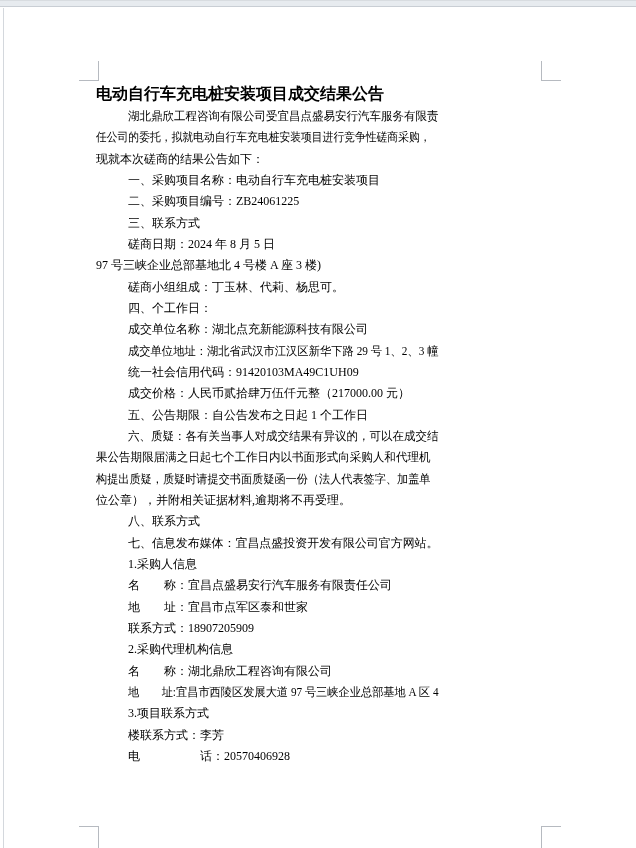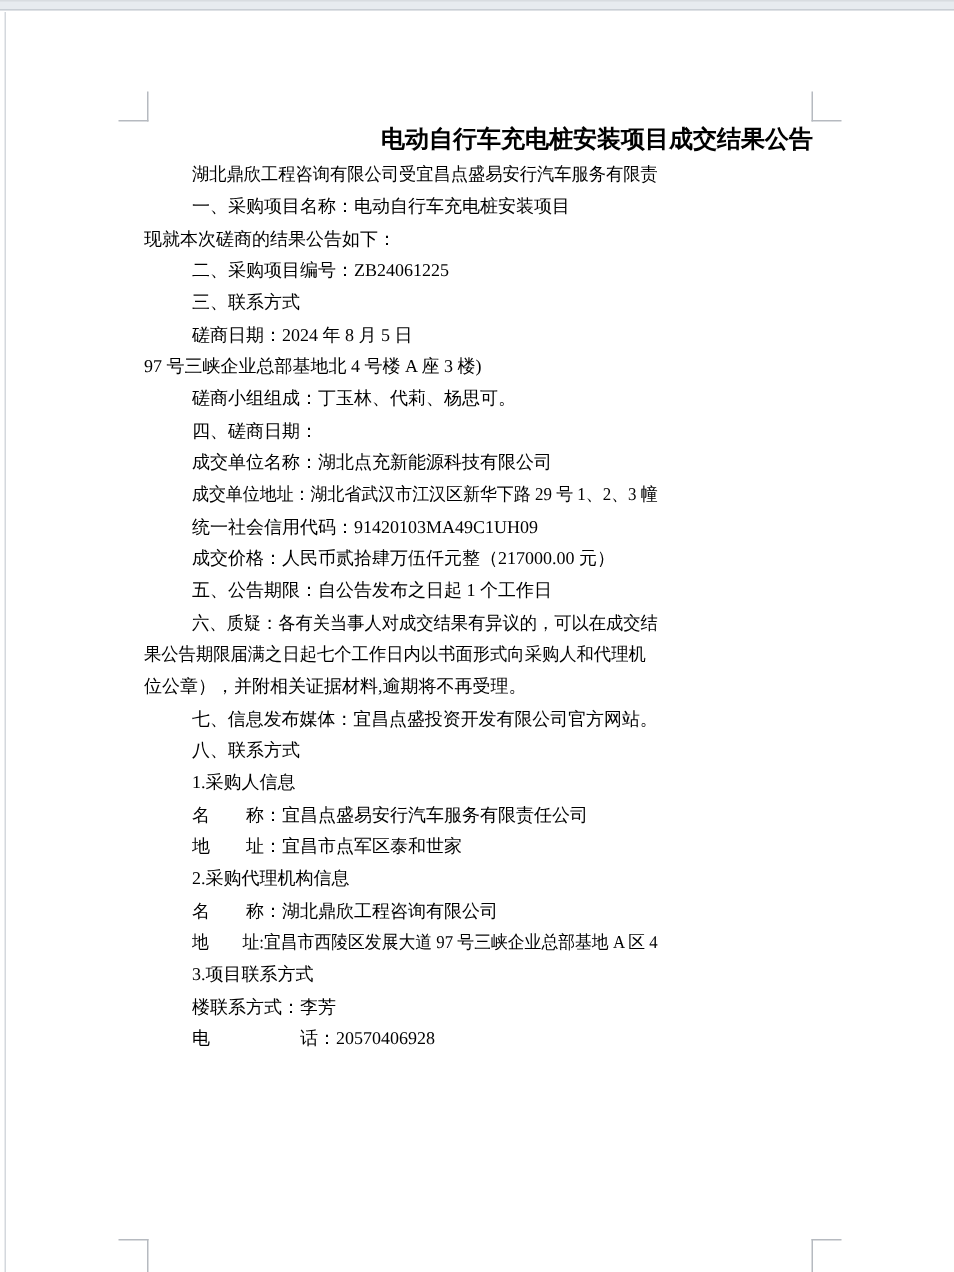--- a/index.html
+++ b/index.html
@@ -49,21 +49,21 @@
     border-top: 1px solid #b6bac0;
   }
   .content {
     position: absolute;
     left: 96px; top: 82px;
     width: 446px;
   }
   .doc-title {
     font-size: 16px;
     font-weight: 700;
-    text-align: right;
+    text-align: left;
     line-height: 23px;
     white-space: pre;
     margin-bottom: 1px;
   }
   .doc-line {
     font-size: 12px;
     line-height: 21.33px;
     height: 21.33px;
     white-space: pre;
   }
@@ -83,41 +83,44 @@
 
   <div class="crop crop-tl"></div>
   <div class="crop crop-tr"></div>
   <div class="crop crop-bl"></div>
   <div class="crop crop-br"></div>
 
   <div class="content">
     <div class="doc-title">电动自行车充电桩安装项目成交结果公告</div>
     <div id="doc-lines">
         <div class="doc-line indent2"><span class="line-text" style="transform: scaleX(0.958333);">湖北鼎欣工程咨询有限公司受宜昌点盛易安行汽车服务有限责</span></div>
+        <div class="doc-line"><span class="line-text" style="transform: scaleX(0.899194);">任公司的委托，拟就电动自行车充电桩安装项目进行竞争性磋商采购，</span></div>
+        <div class="doc-line"><span class="line-text">现就本次磋商的结果公告如下：</span></div>
         <div class="doc-line indent2"><span class="line-text">一、采购项目名称：电动自行车充电桩安装项目</span></div>
-        <div class="doc-line"><span class="line-text">现就本次磋商的结果公告如下：</span></div>
         <div class="doc-line indent2"><span class="line-text">二、采购项目编号：ZB24061225</span></div>
         <div class="doc-line indent2"><span class="line-text">三、联系方式</span></div>
         <div class="doc-line indent2"><span class="line-text">磋商日期：2024 年 8 月 5 日</span></div>
         <div class="doc-line"><span class="line-text">97 号三峡企业总部基地北 4 号楼 A 座 3 楼)</span></div>
         <div class="doc-line indent2"><span class="line-text">磋商小组组成：丁玉林、代莉、杨思可。</span></div>
-        <div class="doc-line indent2"><span class="line-text">四、磋商日期：</span></div>
+        <div class="doc-line indent2"><span class="line-text">四、个工作日：</span></div>
         <div class="doc-line indent2"><span class="line-text">成交单位名称：湖北点充新能源科技有限公司</span></div>
         <div class="doc-line indent2"><span class="line-text" style="transform: scaleX(0.940909);">成交单位地址：湖北省武汉市江汉区新华下路 29 号 1、2、3 幢</span></div>
         <div class="doc-line indent2"><span class="line-text">统一社会信用代码：91420103MA49C1UH09</span></div>
         <div class="doc-line indent2"><span class="line-text">成交价格：人民币贰拾肆万伍仟元整（217000.00 元）</span></div>
         <div class="doc-line indent2"><span class="line-text">五、公告期限：自公告发布之日起 1 个工作日</span></div>
         <div class="doc-line indent2"><span class="line-text" style="transform: scaleX(0.958333);">六、质疑：各有关当事人对成交结果有异议的，可以在成交结</span></div>
         <div class="doc-line"><span class="line-text" style="transform: scaleX(0.961207);">果公告期限届满之日起七个工作日内以书面形式向采购人和代理机</span></div>
+        <div class="doc-line"><span class="line-text" style="transform: scaleX(0.929167);">构提出质疑，质疑时请提交书面质疑函一份（法人代表签字、加盖单</span></div>
         <div class="doc-line"><span class="line-text">位公章），并附相关证据材料,逾期将不再受理。</span></div>
+        <div class="doc-line indent2"><span class="line-text">八、联系方式</span></div>
         <div class="doc-line indent2"><span class="line-text" style="transform: scaleX(0.995192);">七、信息发布媒体：宜昌点盛投资开发有限公司官方网站。</span></div>
-        <div class="doc-line indent2"><span class="line-text">八、联系方式</span></div>
         <div class="doc-line indent2"><span class="line-text">1.采购人信息</span></div>
         <div class="doc-line indent2"><span class="line-text">名　　称：宜昌点盛易安行汽车服务有限责任公司</span></div>
         <div class="doc-line indent2"><span class="line-text">地　　址：宜昌市点军区泰和世家</span></div>
+        <div class="doc-line indent2"><span class="line-text">联系方式：18907205909</span></div>
         <div class="doc-line indent2"><span class="line-text">2.采购代理机构信息</span></div>
         <div class="doc-line indent2"><span class="line-text">名　　称：湖北鼎欣工程咨询有限公司</span></div>
         <div class="doc-line indent2"><span class="line-text" style="transform: scaleX(0.934274);">地　　址:宜昌市西陵区发展大道 97 号三峡企业总部基地 A 区 4</span></div>
         <div class="doc-line indent2"><span class="line-text">3.项目联系方式</span></div>
         <div class="doc-line indent2"><span class="line-text">楼联系方式：李芳</span></div>
         <div class="doc-line indent2"><span class="line-text">电　　　　　话：20570406928</span></div>
       </div>
   </div>
 </div>
 

